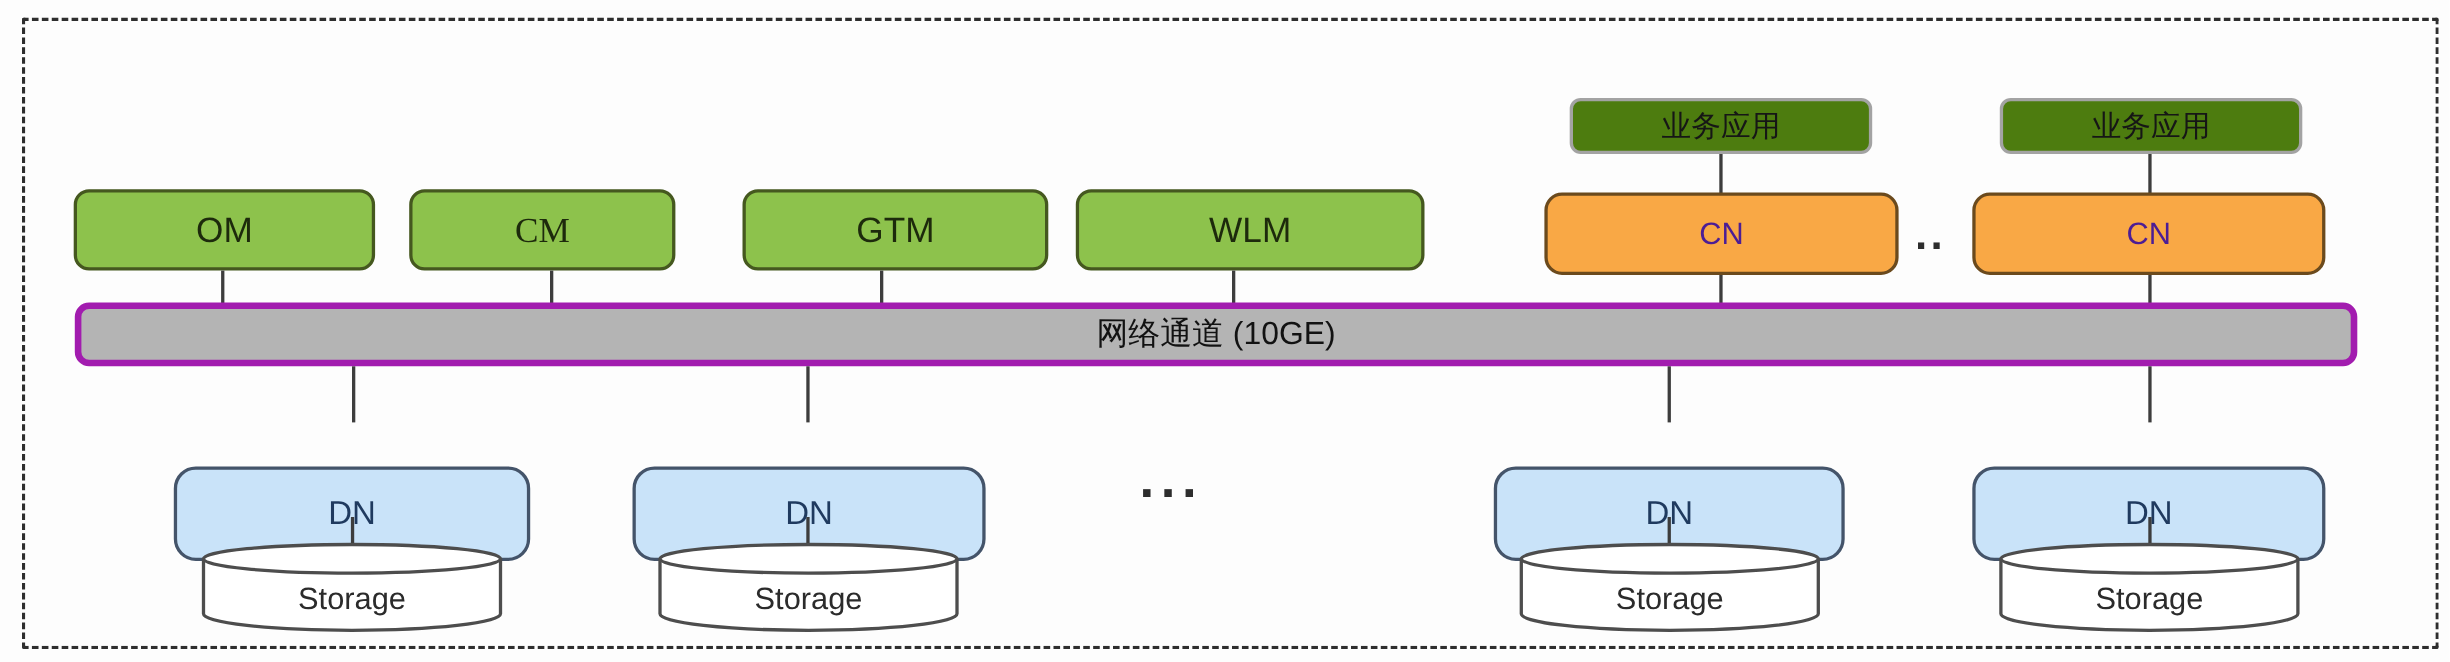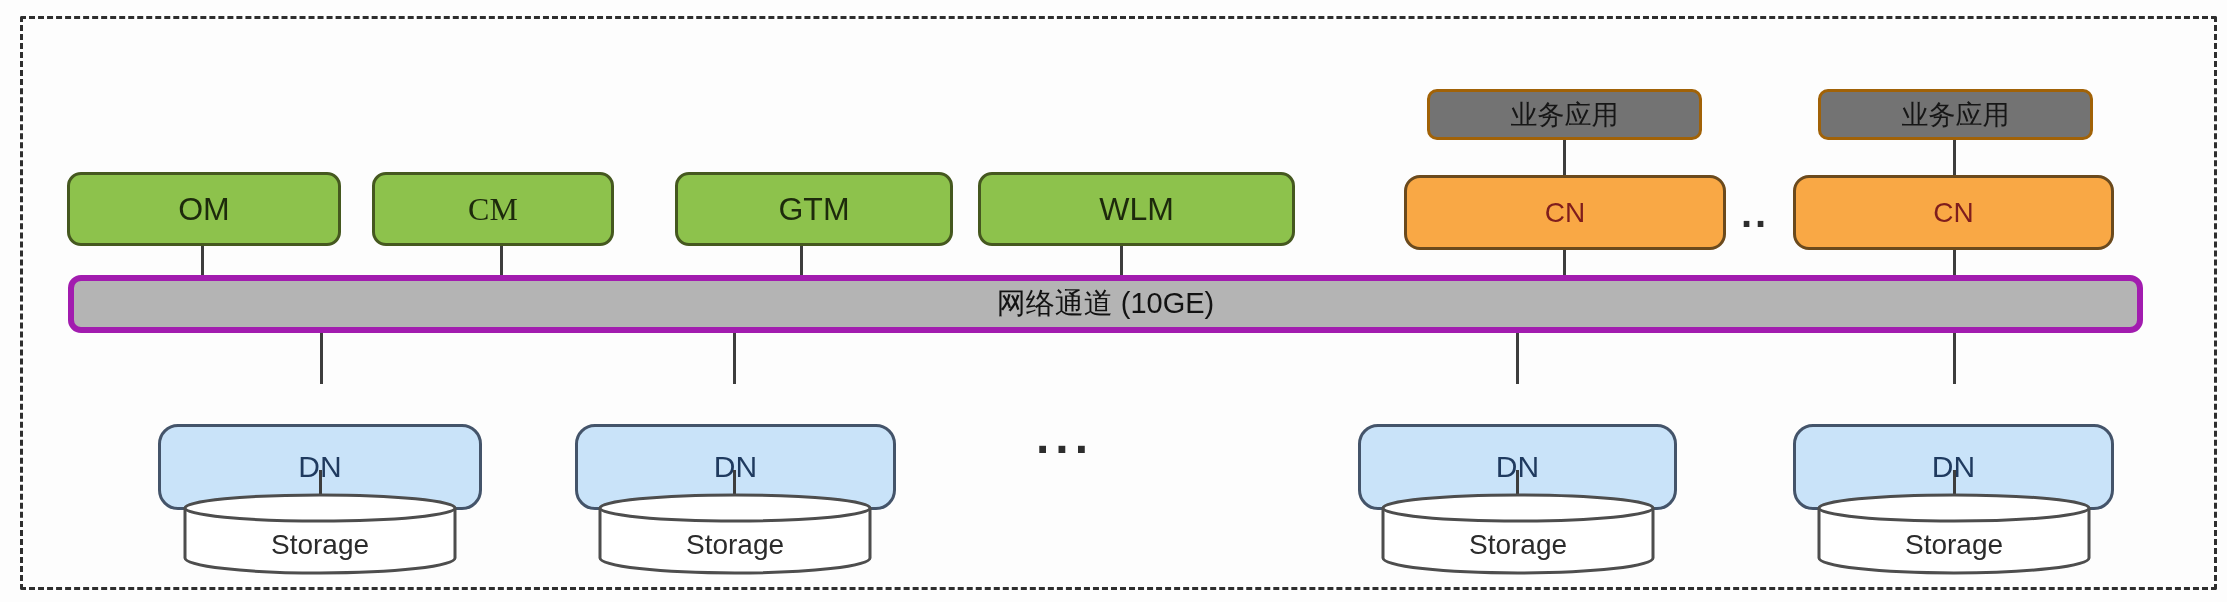--- a/index.html
+++ b/index.html
@@ -17,24 +17,24 @@
   .node{
     position:absolute;display:flex;align-items:center;justify-content:center;
     box-sizing:border-box;text-align:center;
   }
   .mgmt{
     background:#8dc24c;border:3px solid #45581f;border-radius:14px;
     height:74px;top:172px;color:#1d2a0c;font-size:32px;
   }
   .coord{
     background:#f9a845;border:3px solid #6b4a1d;border-radius:16px;
-    height:75px;top:175px;color:#7f1d1d;font-size:28px;
+    height:75px;top:175px;color:#4c1d95;font-size:28px;
   }
   .appbox{
-    background:#737373;border:3px solid #a16207;border-radius:10px;
+    background:#4d7c0f;border:3px solid #a3a3a3;border-radius:10px;
     height:51px;top:89px;color:#161616;font-size:27px;
   }
   .netbar{
     position:absolute;left:68px;top:275px;width:2075px;height:58px;
     background:#b4b4b4;border:6px solid #a21caf;border-radius:13px;
     box-sizing:border-box;display:flex;align-items:center;justify-content:center;
     color:#121212;font-size:29px;
   }
   .dn{
     background:#c9e3f9;border:3px solid #44546a;border-radius:20px;

